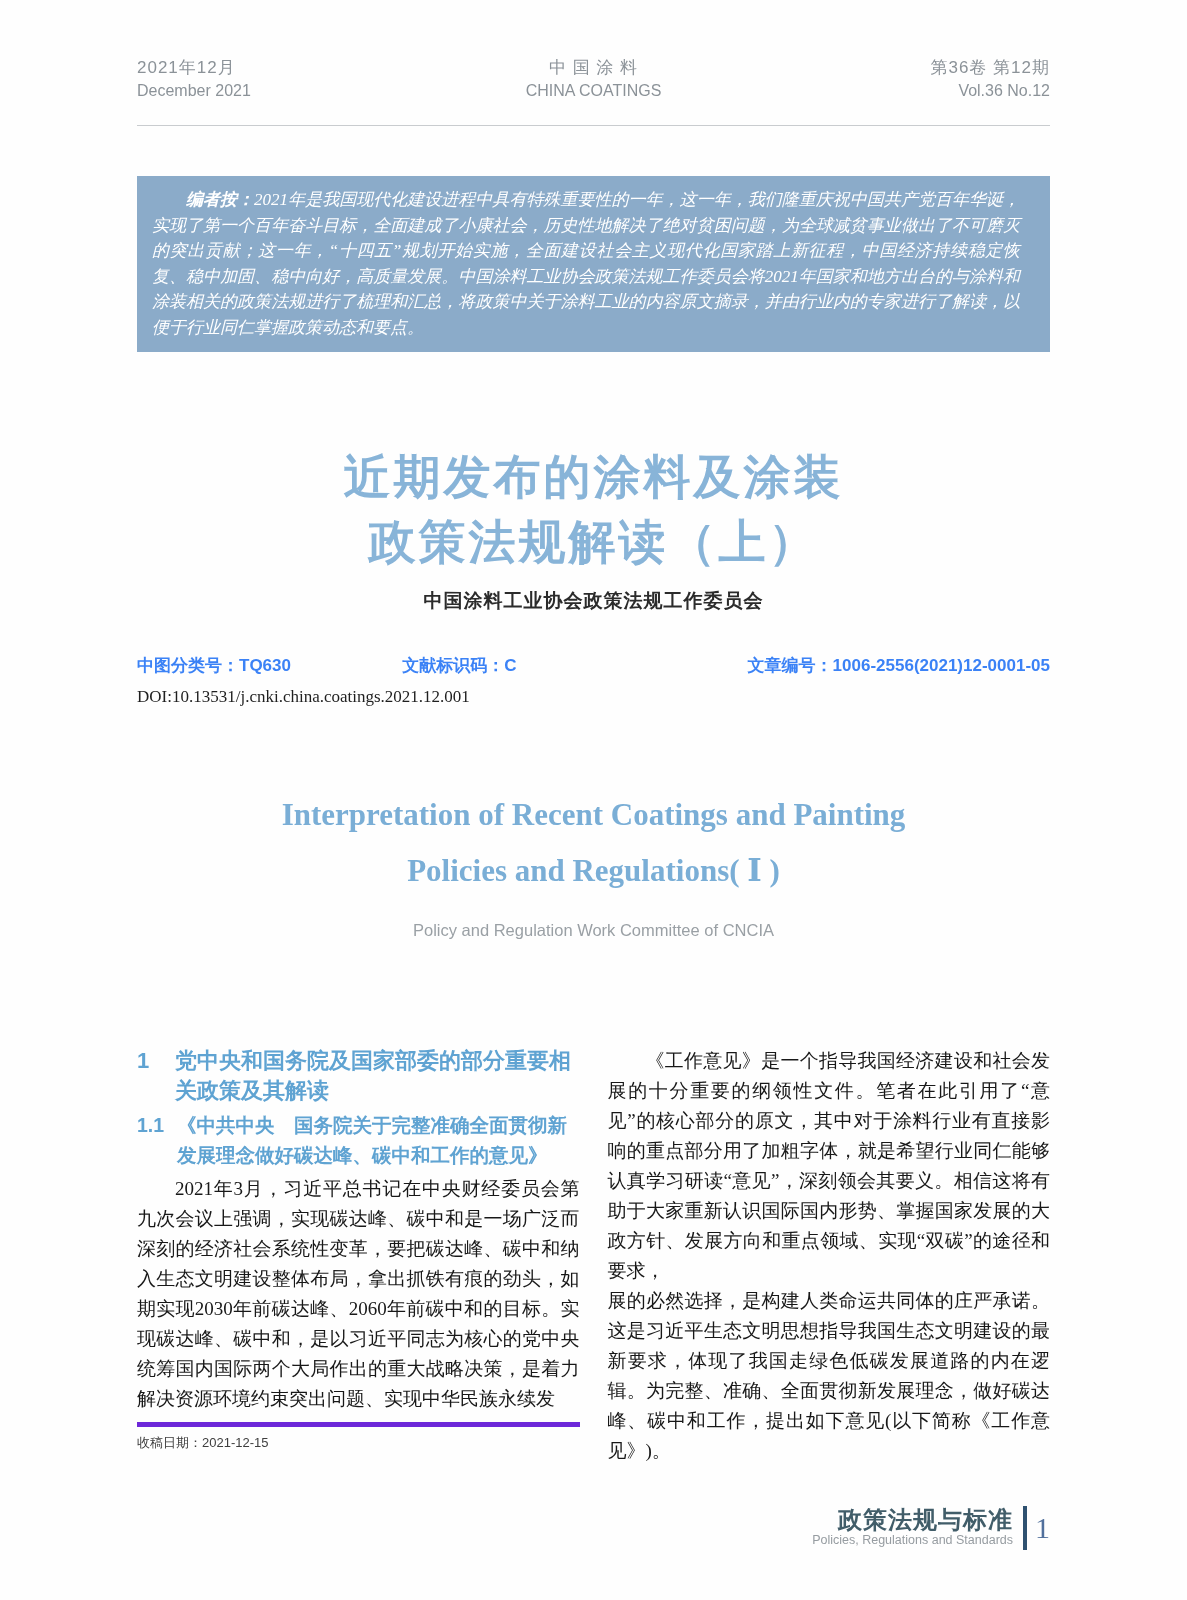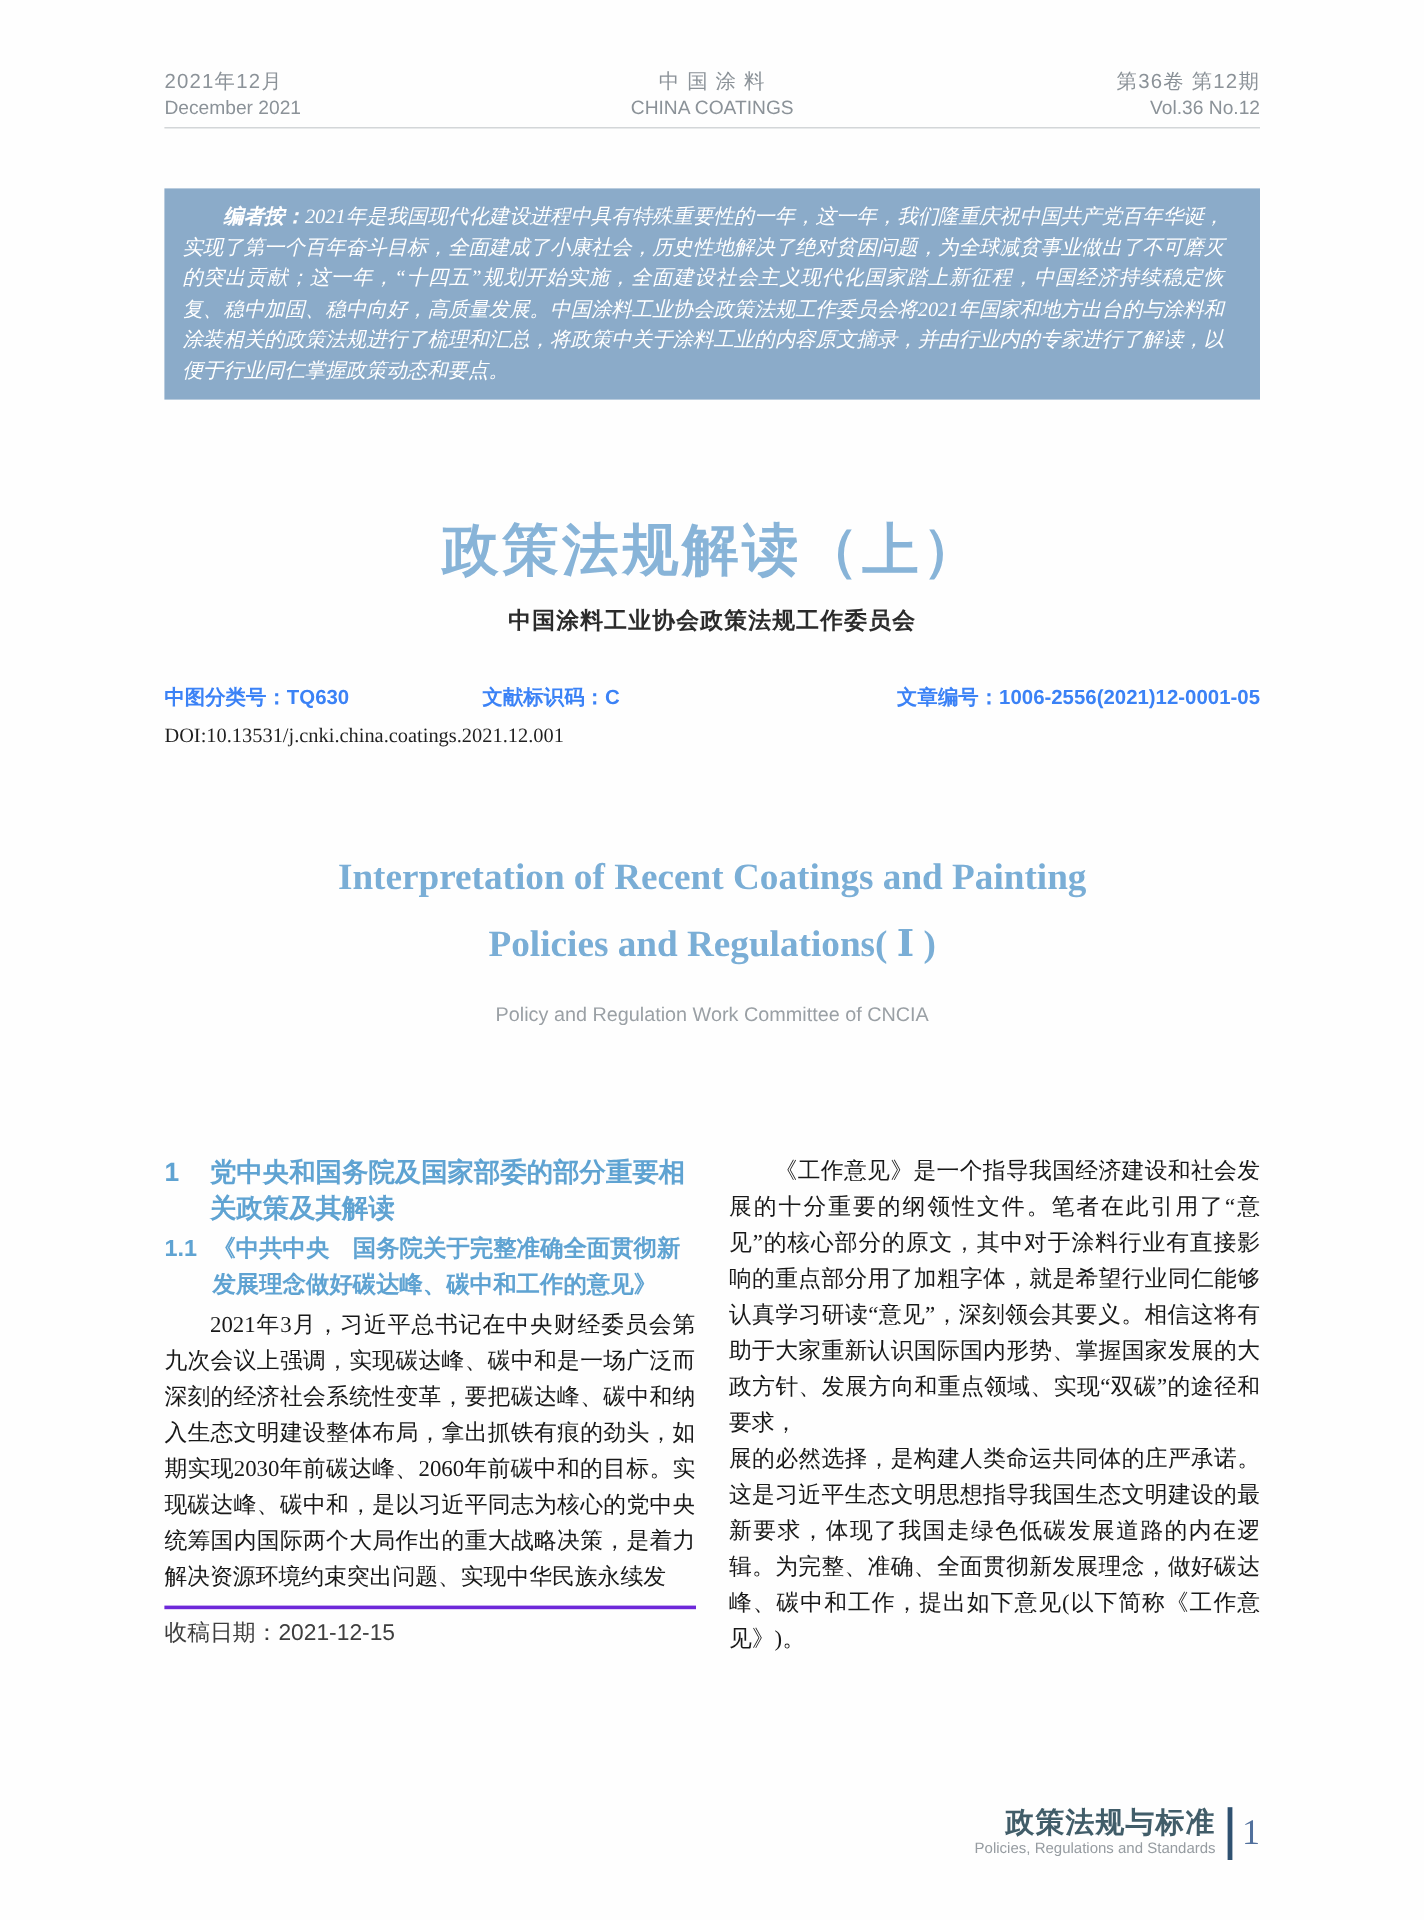--- a/index.html
+++ b/index.html
@@ -13,21 +13,21 @@
     margin: 0 auto;
     background: #fefefe;
     overflow: hidden;
   }
   .content { padding: 0 137px; }
 
   
   .journal-header {
     position: relative;
     padding-top: 56px;
-    padding-bottom: 4px;
+    padding-bottom: 23px;
     border-bottom: 1px solid #c9cccf;
     display: flex;
     justify-content: space-between;
     color: #8b9298;
   }
   .journal-header .hdr-zh { font-size: 17px; line-height: 24px; letter-spacing: 1px; }
   .journal-header .hdr-en { font-size: 16px; line-height: 22px; }
   .hdr-center { position: absolute; left: 0; right: 0; text-align: center; }
   .hdr-right { text-align: right; }
 
@@ -132,23 +132,23 @@
     font-family: "Liberation Serif", "DejaVu Serif", serif;
     font-size: 19px;
     line-height: 30px;
     color: #181818;
     text-align: justify;
   }
   .indent { text-indent: 2em; }
 
   .received {
     margin-top: 8px;
-    border-top: 3px solid #6d28d9;
+    border-top: 5px solid #6d28d9;
     padding-top: 7px;
-    font-size: 19px;
+    font-size: 13px;
     color: #3e3e3e;
   }
 
   
   .page-footer {
     position: absolute;
     right: 137px;
     bottom: 50px;
     display: flex;
     align-items: center;
@@ -197,20 +197,21 @@
         <div class="hdr-zh">第36卷 第12期</div>
         <div class="hdr-en">Vol.36 No.12</div>
       </div>
     </div>
 
     <div class="editor-note">
       <p><span class="note-label">编者按：</span><span>2021年是我国现代化建设进程中具有特殊重要性的一年，这一年，我们隆重庆祝中国共产党百年华诞，实现了第一个百年奋斗目标，全面建成了小康社会，历史性地解决了绝对贫困问题，为全球减贫事业做出了不可磨灭的突出贡献；这一年，“十四五”规划开始实施，全面建设社会主义现代化国家踏上新征程，中国经济持续稳定恢复、稳中加固、稳中向好，高质量发展。中国涂料工业协会政策法规工作委员会将2021年国家和地方出台的与涂料和涂装相关的政策法规进行了梳理和汇总，将政策中关于涂料工业的内容原文摘录，并由行业内的专家进行了解读，以便于行业同仁掌握政策动态和要点。</span></p>
     </div>
 
     <h1 class="title-zh">
+      <div>近期发布的涂料及涂装</div>
       <div>政策法规解读（上）</div>
     </h1>
 
     <div class="author-zh">中国涂料工业协会政策法规工作委员会</div>
 
     <div class="meta-row">
       <span class="meta-left">中图分类号：TQ630</span>
       <span class="meta-mid">文献标识码：C</span>
       <span class="meta-right">文章编号：1006-2556(2021)12-0001-05</span>
     </div>

